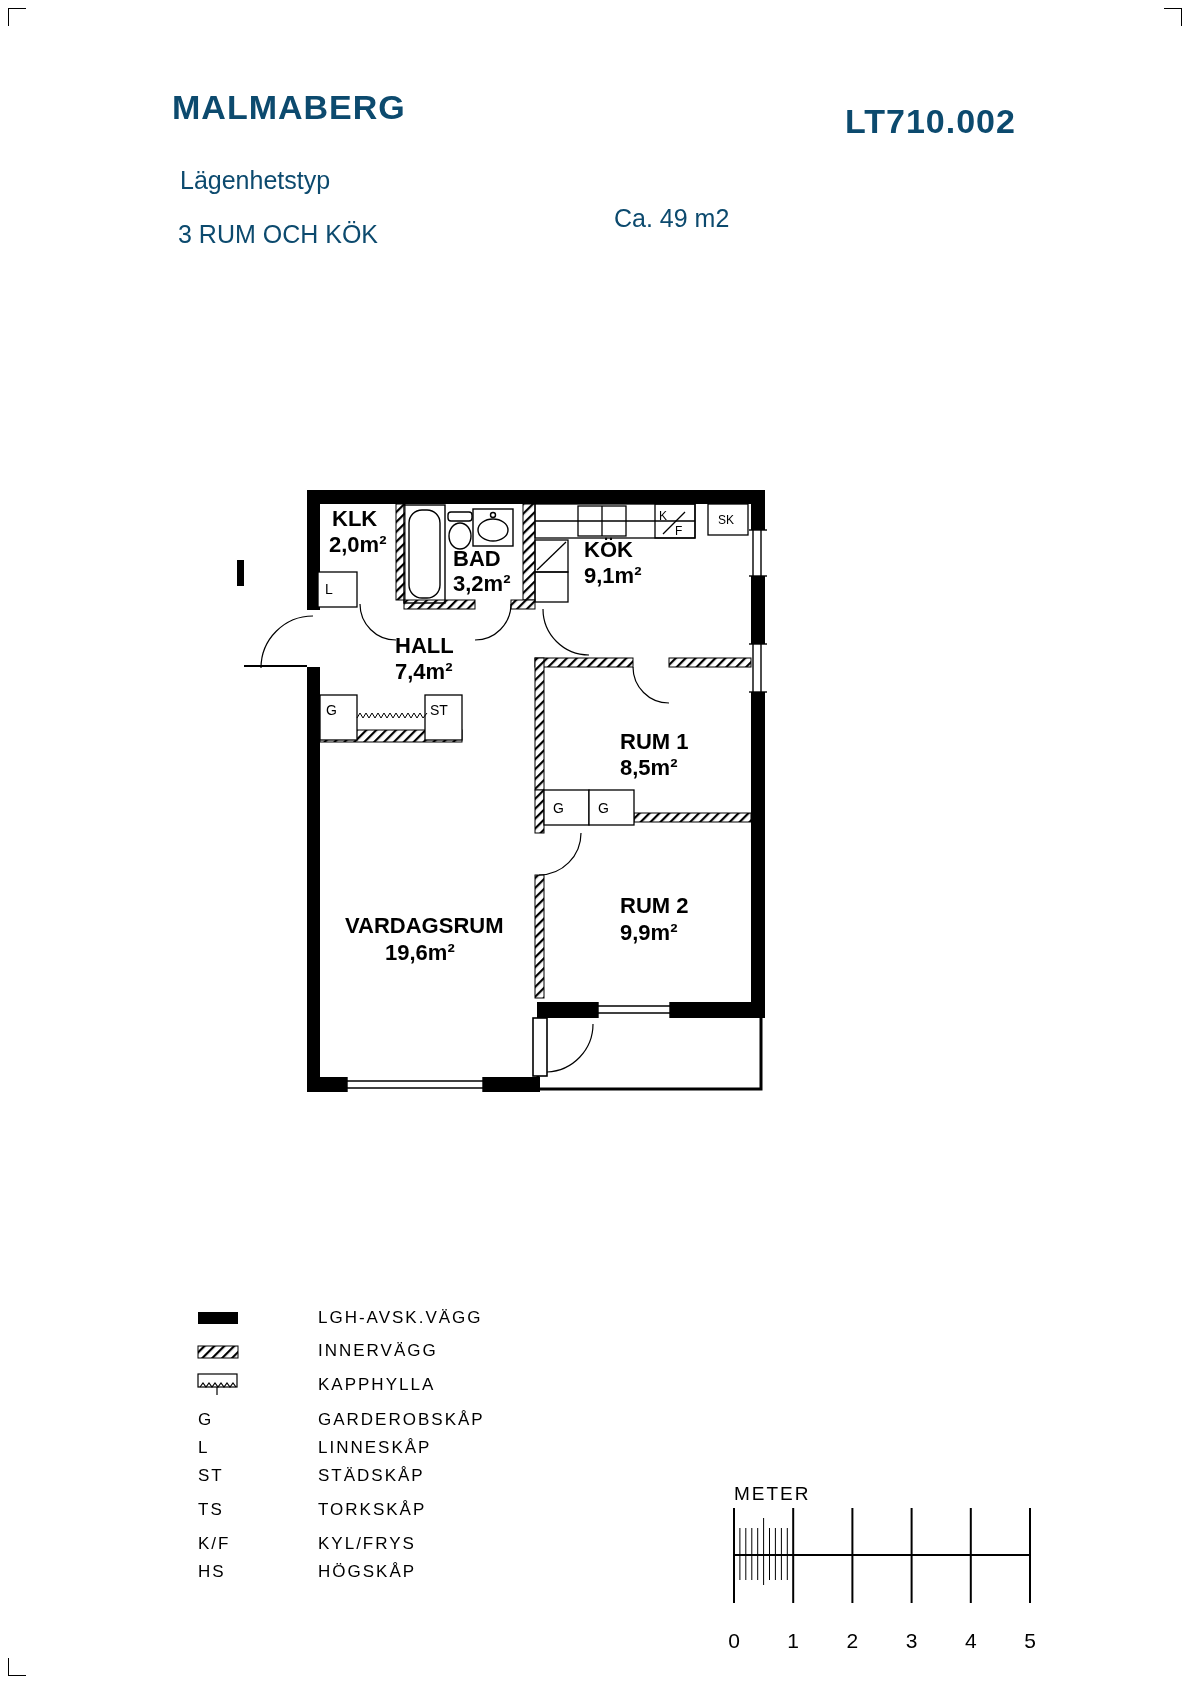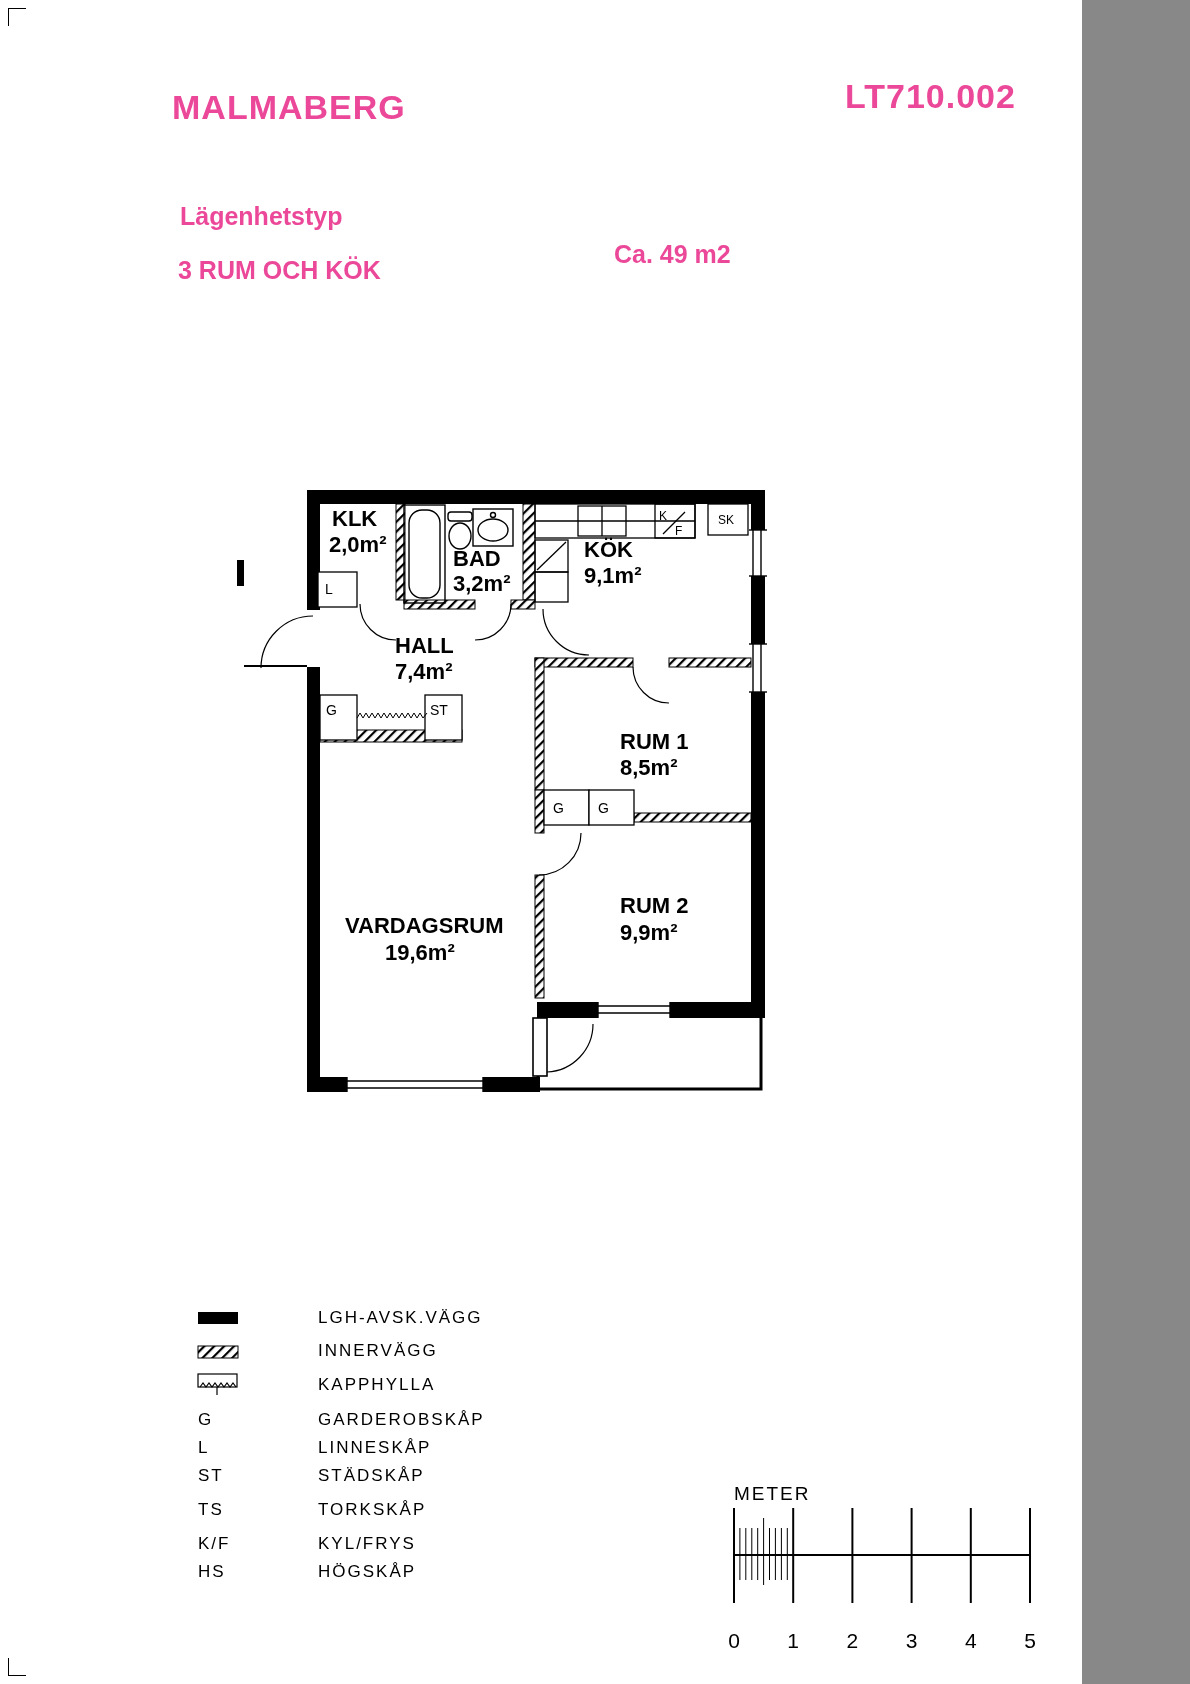--- a/index.html
+++ b/index.html
@@ -1,20 +1,20 @@
 <!DOCTYPE html>
 <html><head>
 <meta charset="utf-8">
 <style>
   html,body{margin:0;padding:0;background:#888;}
-  .sheet{position:relative;width:1082px;height:1684px;background:#ffffff;
-         font-family:"Liberation Sans",sans-serif;color:#ec4899;overflow:hidden;}
+  .sheet{position:relative;width:1190px;height:1684px;background:#ffffff;
+         font-family:"Liberation Sans",sans-serif;color:#0c4a6e;overflow:hidden;}
   .abs{position:absolute;}
   .title{font-size:34px;font-weight:bold;letter-spacing:1px;}
-  .sub{font-size:25px;font-weight:bold;margin-top:36px;}
+  .sub{font-size:25px;font-weight:normal;}
   svg text{font-family:"Liberation Sans",sans-serif;fill:#000;}
   .rm{font-size:22px;font-weight:bold;}
   .sm{font-size:14px;}
   .tiny{font-size:12px;}
   .leg{font-size:17px;letter-spacing:2px;}
   .scl{font-size:21px;}
   .meterlbl{font-size:19px;letter-spacing:2px;}
   .corner{position:absolute;width:17px;height:17px;}
   .corner.tl{border-left:1.5px solid #000;border-top:1.5px solid #000;}
   .corner.tr{border-right:1.5px solid #000;border-top:1.5px solid #000;}
@@ -23,21 +23,21 @@
 </head>
 <body>
 
 <div class="sheet">
 
   <div class="corner tl abs" style="left:8px;top:8px;"></div>
   <div class="corner tr abs" style="left:1164px;top:8px;"></div>
   <div class="corner bl abs" style="left:8px;top:1658px;"></div>
 
   <div class="abs title" style="left:172px;top:88px;">MALMABERG</div>
-  <div class="abs title" style="left:845px;top:77px;text-align:center;">LT710.002</div>
+  <div class="abs title" style="left:845px;top:102px;text-align:center;">LT710.002</div>
   <div class="abs sub" style="left:180px;top:166px;">Lägenhetstyp</div>
   <div class="abs sub" style="left:178px;top:220px;">3 RUM OCH KÖK</div>
   <div class="abs sub" style="left:614px;top:204px;">Ca. 49 m2</div>
 
   <svg class="abs" style="left:237px;top:452px;" width="540" height="660" viewBox="0 0 540 660">
     <defs>
       <pattern id="hatch" width="7" height="7" patternUnits="userSpaceOnUse" patternTransform="rotate(45 0 0)">
         <rect width="7" height="7" fill="#ffffff"></rect>
         <line x1="1" y1="0" x2="1" y2="7" stroke="#000" stroke-width="2.4"></line>
       </pattern>

